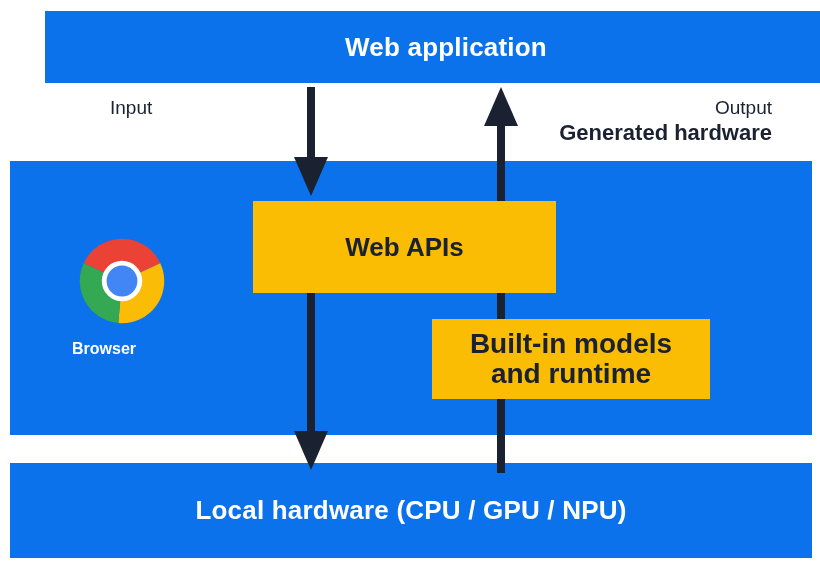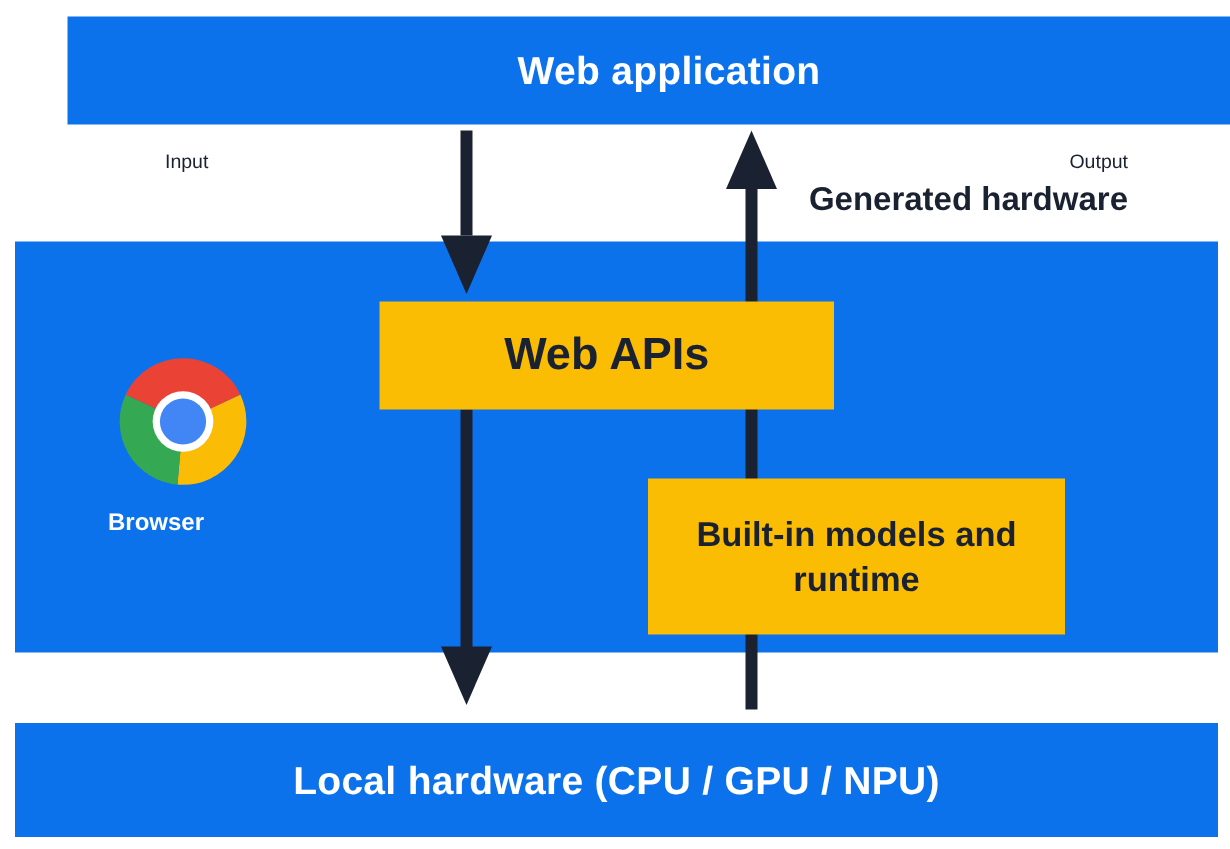--- a/index.html
+++ b/index.html
@@ -16,49 +16,49 @@
     font-family:"Liberation Sans","DejaVu Sans",sans-serif;
     overflow:hidden;
   }
   .bar{
     position:absolute;left:10px;width:802px;
     background:var(--blue);
     display:flex;align-items:center;justify-content:center;
   }
   .bar-top{top:11px;height:72px;margin-left:35px;}
   .bar-mid{top:161px;height:274px;justify-content:flex-start;}
-  .bar-bottom{top:482px;height:76px;}
+  .bar-bottom{top:463px;height:95px;}
   .bar-label{
     color:var(--white);font-weight:bold;font-size:26px;letter-spacing:.2px;
   }
   
   .io-block{position:absolute;color:var(--dark);}
   .io-left{left:110px;top:96px;text-align:left;}
-  .io-right{right:68px;top:96px;text-align:right;}
-  .io-title{font-size:13px;font-weight:normal;line-height:24px;}
+  .io-right{right:48px;top:96px;text-align:right;}
+  .io-title{font-size:19px;font-weight:normal;line-height:24px;}
   .io-value{font-size:22px;font-weight:bold;line-height:26px;}
   
   .vline{position:absolute;width:8px;background:var(--dark);z-index:1;}
   .line-down-1{left:307px;top:87px;height:70px;}
   .line-down-2{left:307px;top:273px;height:159px;}
   .line-up{left:497px;top:125px;height:348px;}
   .head{position:absolute;width:0;height:0;z-index:1;}
   .head-down{border-left:17px solid transparent;border-right:17px solid transparent;border-top:39px solid var(--dark);}
   .head-up{border-left:17px solid transparent;border-right:17px solid transparent;border-bottom:39px solid var(--dark);}
   .head-down-1{left:294px;top:157px;}
   .head-down-2{left:294px;top:431px;}
   .head-up-1{left:484px;top:87px;}
   
   .ybox{
     position:absolute;background:var(--yellow);
     display:flex;align-items:center;justify-content:center;text-align:center;
     color:var(--dark);font-weight:bold;z-index:2;
   }
-  .box-webapis{left:253px;top:201px;width:303px;height:72px;font-size:30px;}
-  .box-builtin{left:432px;top:319px;width:278px;height:104px;font-size:23px;line-height:30px;padding:0 20px;box-sizing:border-box;}
+  .box-webapis{left:253px;top:201px;width:303px;height:92px;font-size:26px;}
+  .box-builtin{left:432px;top:319px;width:278px;height:80px;font-size:28px;line-height:30px;padding:0 20px;box-sizing:border-box;}
   
   .chrome-logo{position:absolute;left:78px;top:237px;width:88px;height:88px;z-index:2;}
   .browser-label{
     position:absolute;left:72px;top:340px;
     color:var(--white);font-size:16px;font-weight:bold;z-index:2;
   }
 </style>
 </head>
 <body>
 

